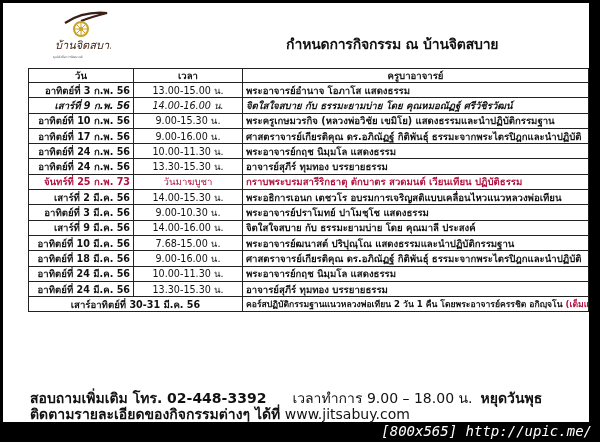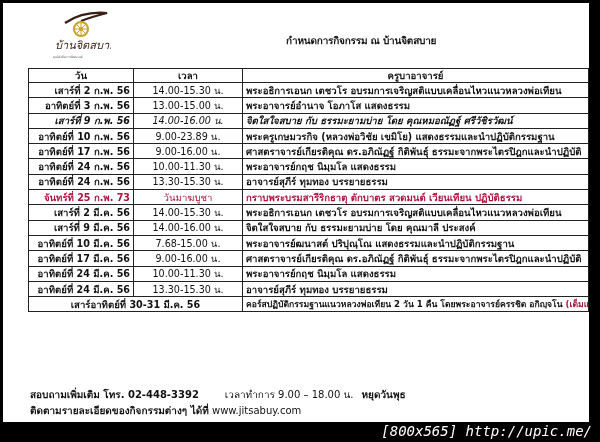--- a/index.html
+++ b/index.html
@@ -1,36 +1,36 @@
 <!DOCTYPE html>
 <html><head>
 <meta charset="utf-8">
 <style>
   html,body{margin:0;padding:0;}
   body{width:600px;height:442px;background:#000;position:relative;overflow:hidden;font-family:"DejaVu Sans","Liberation Sans",sans-serif;}
   .page{position:absolute;left:3px;top:3px;width:586px;height:419px;background:#fff;}
   .logo{position:absolute;left:48px;top:6px;width:60px;height:52px;}
   .logo svg{display:block;}
   .logo-tag{position:absolute;left:2px;top:46px;font-size:3px;color:#555;white-space:nowrap;}
-  .title{position:absolute;left:283px;top:30px;font-size:10px;font-weight:bold;color:#111;white-space:nowrap;letter-spacing:-0.2px;}
+  .title{position:absolute;left:283px;top:30px;font-size:14px;font-weight:bold;color:#111;white-space:nowrap;letter-spacing:-0.2px;}
   table.sched{position:absolute;left:25px;top:65px;width:560px;border-collapse:collapse;font-size:9.6px;color:#111;table-layout:fixed;}
   table.sched td, table.sched th{border:1px solid #222;padding:0 3px;height:14.3px;line-height:13px;white-space:nowrap;overflow:hidden;}
   table.sched th{font-weight:bold;text-align:center;height:13px;}
   col.c1{width:105px;} col.c2{width:109px;} col.c3{width:346px;}
   td.day{text-align:right;font-weight:bold;}
   td.time{text-align:center;}
   td.teacher{text-align:left;font-weight:bold;}
   tr.italic td{font-style:italic;}
   tr.special td{color:#b0123f;}
   tr.special td.teacher{font-weight:bold;}
   td.daymerge{text-align:center;font-weight:bold;margin-top:48px;}
   td.course{font-size:8.6px;font-weight:bold;}
   .full{color:#b0123f;}
   table.sched{border:1.5px solid #111;padding-left:8px;}
-  .footer{position:absolute;left:27px;font-size:10px;color:#111;white-space:nowrap;}
+  .footer{position:absolute;left:27px;font-size:14px;color:#111;white-space:nowrap;}
   .footer b{font-weight:bold;}
   .f1{top:384px;} .f2{top:400px;}
   .gap1{display:inline-block;width:26px;}
   .gap2{display:inline-block;width:8px;}
   .watermark{position:absolute;right:8px;bottom:3px;color:#fff;font-family:"DejaVu Sans Mono","Liberation Mono",monospace;font-size:14px;font-style:italic;}
 </style>
 </head>
 <body>
 
 <div class="page">
@@ -61,37 +61,32 @@
       </colgroup>
     <thead>
       <tr>
         <th>วัน</th>
         <th>เวลา</th>
         <th>ครูบาอาจารย์</th>
       </tr>
     </thead>
     <tbody>
       <tr>
-        <td class="day">เสาร์ที่ 2 ก.พ. 56</td>
-        <td class="time">14.00-15.30 น.</td>
-        <td class="teacher">พระอธิการเอนก เตชวโร อบรมการเจริญสติแบบเคลื่อนไหวแนวหลวงพ่อเทียน</td>
-      </tr>
-      <tr>
         <td class="day">อาทิตย์ที่ 3 ก.พ. 56</td>
         <td class="time">13.00-15.00 น.</td>
         <td class="teacher">พระอาจารย์อำนาจ โอภาโส แสดงธรรม</td>
       </tr>
       <tr class="italic">
         <td class="day">เสาร์ที่ 9 ก.พ. 56</td>
         <td class="time">14.00-16.00 น.</td>
         <td class="teacher">จิตใสใจสบาย กับ ธรรมะยามบ่าย โดย คุณหมอณัฏฐ์ ศรีวัชิรวัฒน์</td>
       </tr>
       <tr>
         <td class="day">อาทิตย์ที่ 10 ก.พ. 56</td>
-        <td class="time">9.00-23.89 น.</td>
+        <td class="time">9.00-15.30 น.</td>
         <td class="teacher">พระครูเกษมวรกิจ (หลวงพ่อวิชัย เขมิโย) แสดงธรรมและนำปฏิบัติกรรมฐาน</td>
       </tr>
       <tr>
         <td class="day">อาทิตย์ที่ 17 ก.พ. 56</td>
         <td class="time">9.00-16.00 น.</td>
         <td class="teacher">ศาสตราจารย์เกียรติคุณ ดร.อภิณัฏฐ์ กิติพันธุ์ ธรรมะจากพระไตรปิฎกและนำปฏิบัติ</td>
       </tr>
       <tr>
         <td class="day">อาทิตย์ที่ 24 ก.พ. 56</td>
         <td class="time">10.00-11.30 น.</td>
@@ -106,31 +101,36 @@
         <td class="day">จันทร์ที่ 25 ก.พ. 73</td>
         <td class="time">วันมาฆบูชา</td>
         <td class="teacher">กราบพระบรมสารีริกธาตุ ตักบาตร สวดมนต์ เวียนเทียน ปฏิบัติธรรม</td>
       </tr>
       <tr>
         <td class="day">เสาร์ที่ 2 มี.ค. 56</td>
         <td class="time">14.00-15.30 น.</td>
         <td class="teacher">พระอธิการเอนก เตชวโร อบรมการเจริญสติแบบเคลื่อนไหวแนวหลวงพ่อเทียน</td>
       </tr>
       <tr>
+        <td class="day">อาทิตย์ที่ 3 มี.ค. 56</td>
+        <td class="time">9.00-10.30 น.</td>
+        <td class="teacher">พระอาจารย์ปราโมทย์ ปาโมชฺโช แสดงธรรม</td>
+      </tr>
+      <tr>
         <td class="day">เสาร์ที่ 9 มี.ค. 56</td>
         <td class="time">14.00-16.00 น.</td>
         <td class="teacher">จิตใสใจสบาย กับ ธรรมะยามบ่าย โดย คุณมาลี ประสงค์</td>
       </tr>
       <tr>
         <td class="day">อาทิตย์ที่ 10 มี.ค. 56</td>
         <td class="time">7.68-15.00 น.</td>
         <td class="teacher">พระอาจารย์ฒนาสต์ ปริปุณฺโณ แสดงธรรมและนำปฏิบัติกรรมฐาน</td>
       </tr>
       <tr>
-        <td class="day">อาทิตย์ที่ 17 มี.ค. 56</td>
+        <td class="day">อาทิตย์ที่ 18 มี.ค. 56</td>
         <td class="time">9.00-16.00 น.</td>
         <td class="teacher">ศาสตราจารย์เกียรติคุณ ดร.อภิณัฏฐ์ กิติพันธุ์ ธรรมะจากพระไตรปิฎกและนำปฏิบัติ</td>
       </tr>
       <tr>
         <td class="day">อาทิตย์ที่ 24 มี.ค. 56</td>
         <td class="time">10.00-11.30 น.</td>
         <td class="teacher">พระอาจารย์กฤช นิมฺมโล แสดงธรรม</td>
       </tr>
       <tr>
         <td class="day">อาทิตย์ที่ 24 มี.ค. 56</td>

